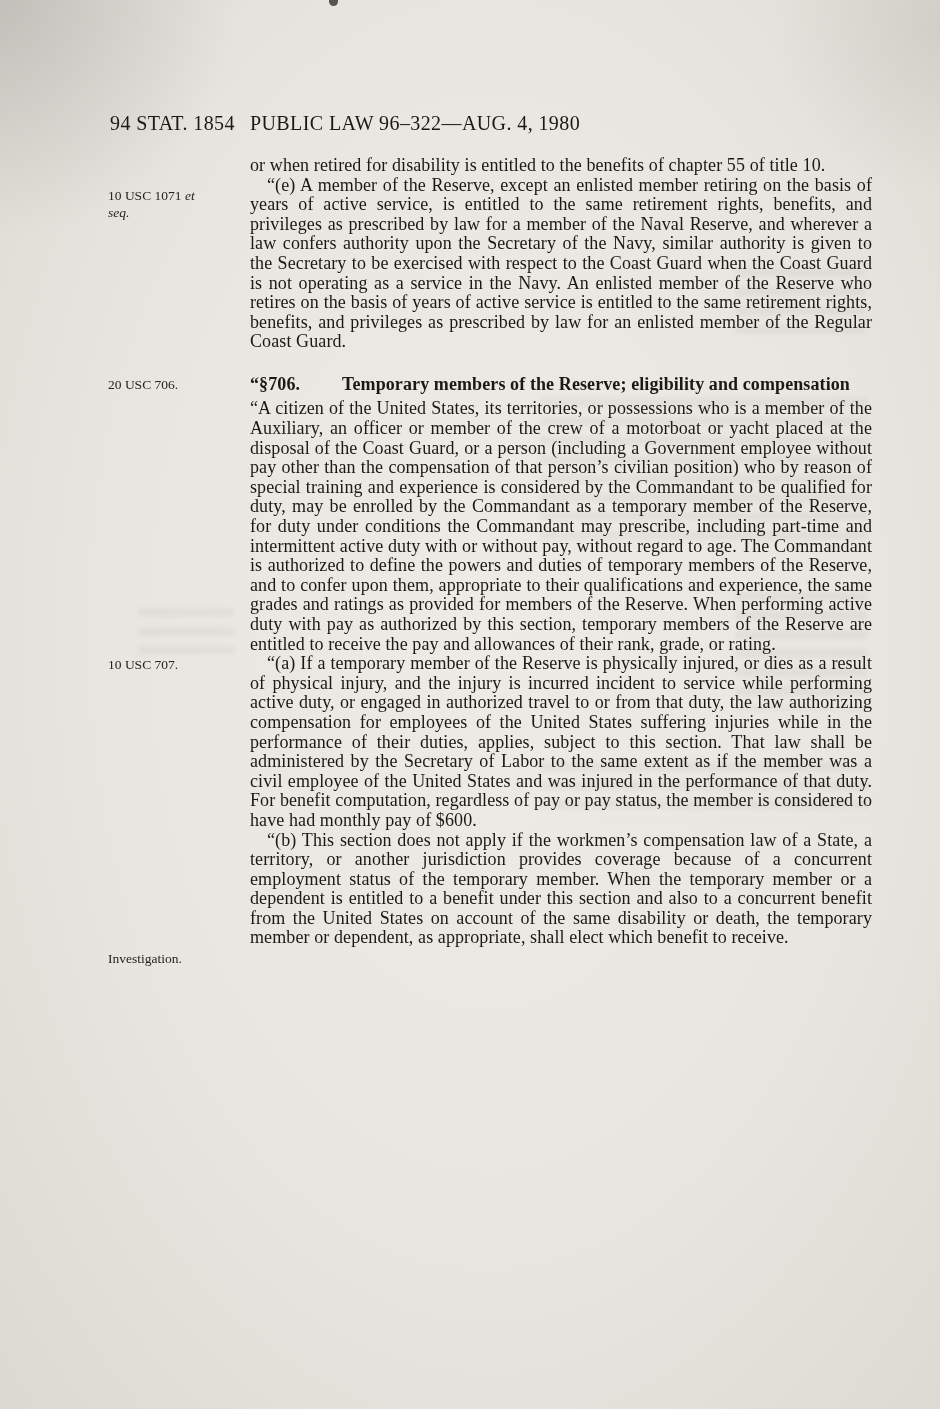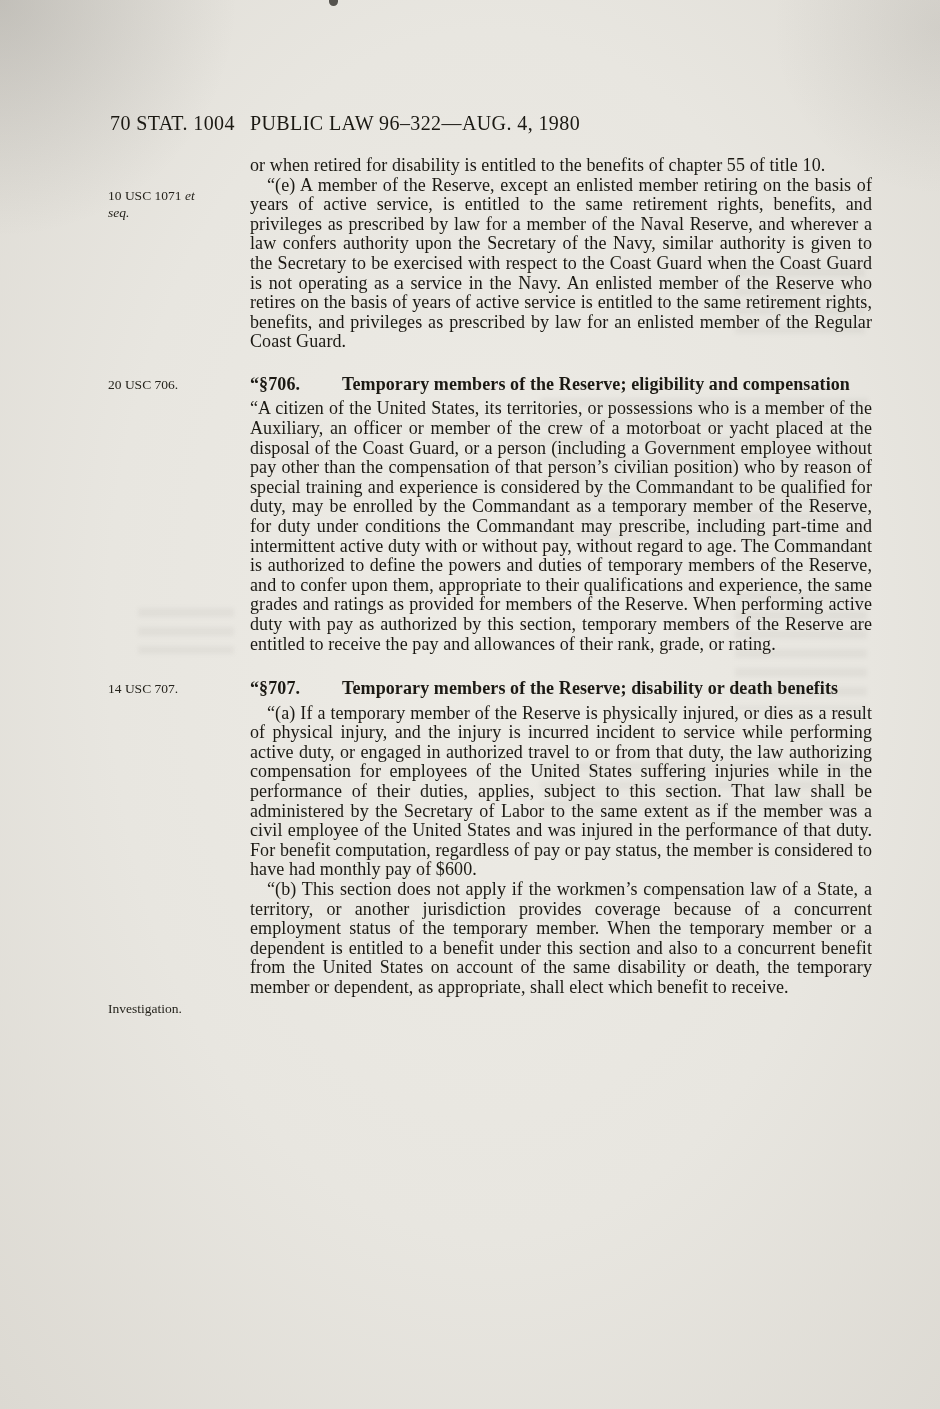--- a/index.html
+++ b/index.html
@@ -76,43 +76,42 @@
 
 <div class="page">
 
   <div class="artifact-top"></div>
   <div class="bleed bleed-1"></div>
   <div class="bleed bleed-2"></div>
   <div class="bleed bleed-3"></div>
   <div class="bleed bleed-4"></div>
   <div class="bleed bleed-5"></div>
 
-  <div class="header-stat">70 STAT. 1004</div>
+  <div class="header-stat">94 STAT. 1854</div>
   <div class="header-law">PUBLIC LAW 96–322—AUG. 4, 1980</div>
 
   <main class="content">
 
     <section class="block">
       <div class="note note-first" style="top:32px">
         <span>10 USC 1071</span>
         <em>et seq.</em>
       </div>
       <p class="body-text">or when retired for disability is entitled to the benefits of chapter 55 of title 10.</p>
       <p class="body-text indent">“(e) A member of the Reserve, except an enlisted member retiring on the basis of years of active service, is entitled to the same retirement rights, benefits, and privileges as prescribed by law for a member of the Naval Reserve, and wherever a law confers authority upon the Secretary of the Navy, similar authority is given to the Secretary to be exercised with respect to the Coast Guard when the Coast Guard is not operating as a service in the Navy. An enlisted member of the Reserve who retires on the basis of years of active service is entitled to the same retirement rights, benefits, and privileges as prescribed by law for an enlisted member of the Regular Coast Guard.</p>
     </section>
 
     <section class="block">
       <div class="note" style="top:3px">20 USC 706.</div>
       <h2 class="sec-heading"><span class="secnum">“§706.</span><span>Temporary members of the Reserve; eligibility and compensation</span></h2>
       <p class="body-text">“A citizen of the United States, its territories, or possessions who is a member of the Auxiliary, an officer or member of the crew of a motorboat or yacht placed at the disposal of the Coast Guard, or a person (including a Government employee without pay other than the compensation of that person’s civilian position) who by reason of special training and experience is considered by the Commandant to be qualified for duty, may be enrolled by the Commandant as a temporary member of the Reserve, for duty under conditions the Commandant may prescribe, including part-time and intermittent active duty with or without pay, without regard to age. The Commandant is authorized to define the powers and duties of temporary members of the Reserve, and to confer upon them, appropriate to their qualifications and experience, the same grades and ratings as provided for members of the Reserve. When performing active duty with pay as authorized by this section, temporary members of the Reserve are entitled to receive the pay and allowances of their rank, grade, or rating.</p>
     </section>
 
     <section class="block">
-      <div class="note" style="top:3px">14 USC 707.</div>
-      <h2 class="sec-heading" style="margin-top:24px"><span class="secnum">“§707.</span><span>Temporary members of the Reserve; disability or death benefits</span></h2>
+      <div class="note" style="top:3px">10 USC 707.</div>
       <p class="body-text indent">“(a) If a temporary member of the Reserve is physically injured, or dies as a result of physical injury, and the injury is incurred incident to service while performing active duty, or engaged in authorized travel to or from that duty, the law authorizing compensation for employees of the United States suffering injuries while in the performance of their duties, applies, subject to this section. That law shall be administered by the Secretary of Labor to the same extent as if the member was a civil employee of the United States and was injured in the performance of that duty. For benefit computation, regardless of pay or pay status, the member is considered to have had monthly pay of $600.</p>
       <p class="body-text indent">“(b) This section does not apply if the workmen’s compensation law of a State, a territory, or another jurisdiction provides coverage because of a concurrent employment status of the temporary member. When the temporary member or a dependent is entitled to a benefit under this section and also to a concurrent benefit from the United States on account of the same disability or death, the temporary member or dependent, as appropriate, shall elect which benefit to receive.</p>
     </section>
 
     <section class="block">
       <div class="note" style="top:3px">Investigation.</div>
     </section>
 
   </main>
 </div>

